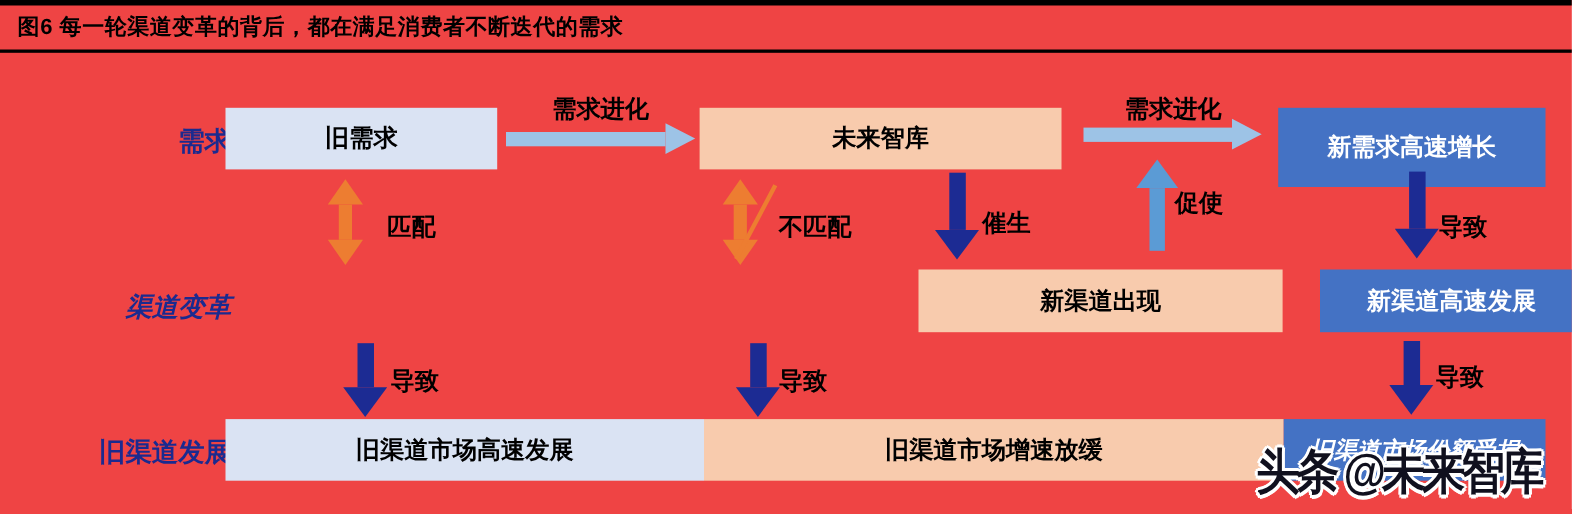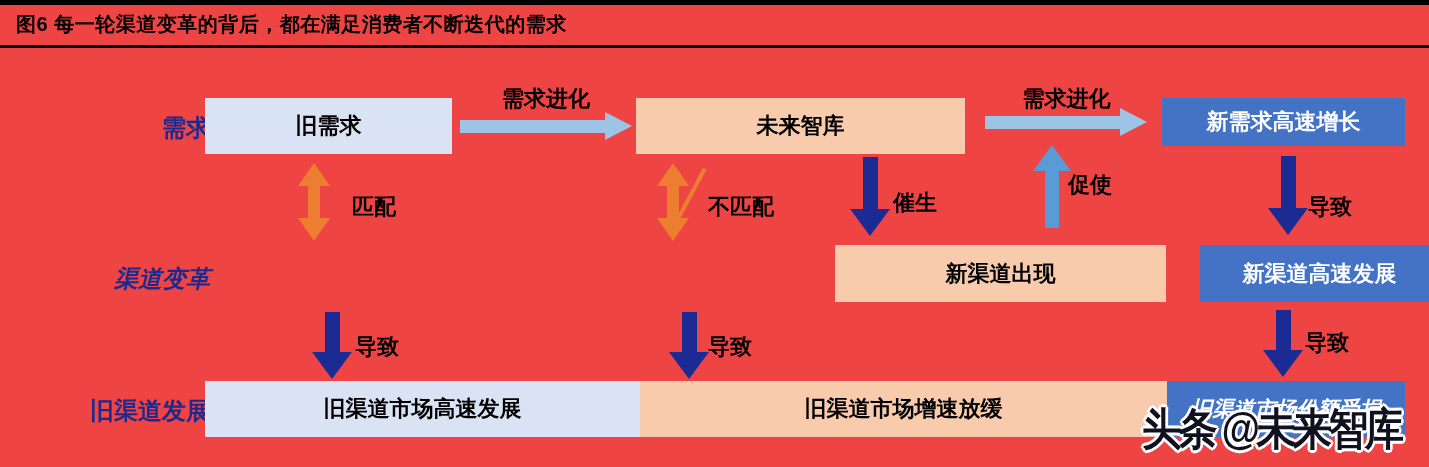--- a/index.html
+++ b/index.html
@@ -53,21 +53,21 @@
   <div class="abs topbar"></div>
   <div class="abs title">图6  每一轮渠道变革的背后，都在满足消费者不断迭代的需求</div>
   <div class="abs divider"></div>
 
   <div class="abs rowlabel" style="top:112px;">需求</div>
   <div class="abs rowlabel" style="top:263px;font-style:italic;">渠道变革</div>
   <div class="abs rowlabel" style="top:395px;">旧渠道发展</div>
 
   <div class="abs box lb" style="left:205px;top:98px;width:247px;height:56px;">旧需求</div>
   <div class="abs box or" style="left:636px;top:98px;width:329px;height:56px;">未来智库</div>
-  <div class="abs box bl" style="left:1162px;top:98px;width:243px;height:48px;">新需求高速增长</div>
+  <div class="abs box bl" style="left:1162px;top:98px;width:243px;height:72px;">新需求高速增长</div>
 
   <div class="abs alabel ctr" style="left:460px;top:84px;width:172px;">需求进化</div>
   <div class="abs harrow" style="left:460px;top:112px;">
     <div class="shaft" style="width:145px;"></div>
     <div class="head"></div>
   </div>
   <div class="abs alabel ctr" style="left:985px;top:84px;width:163px;">需求进化</div>
   <div class="abs harrow" style="left:985px;top:108px;">
     <div class="shaft" style="width:135px;"></div>
     <div class="head"></div>

